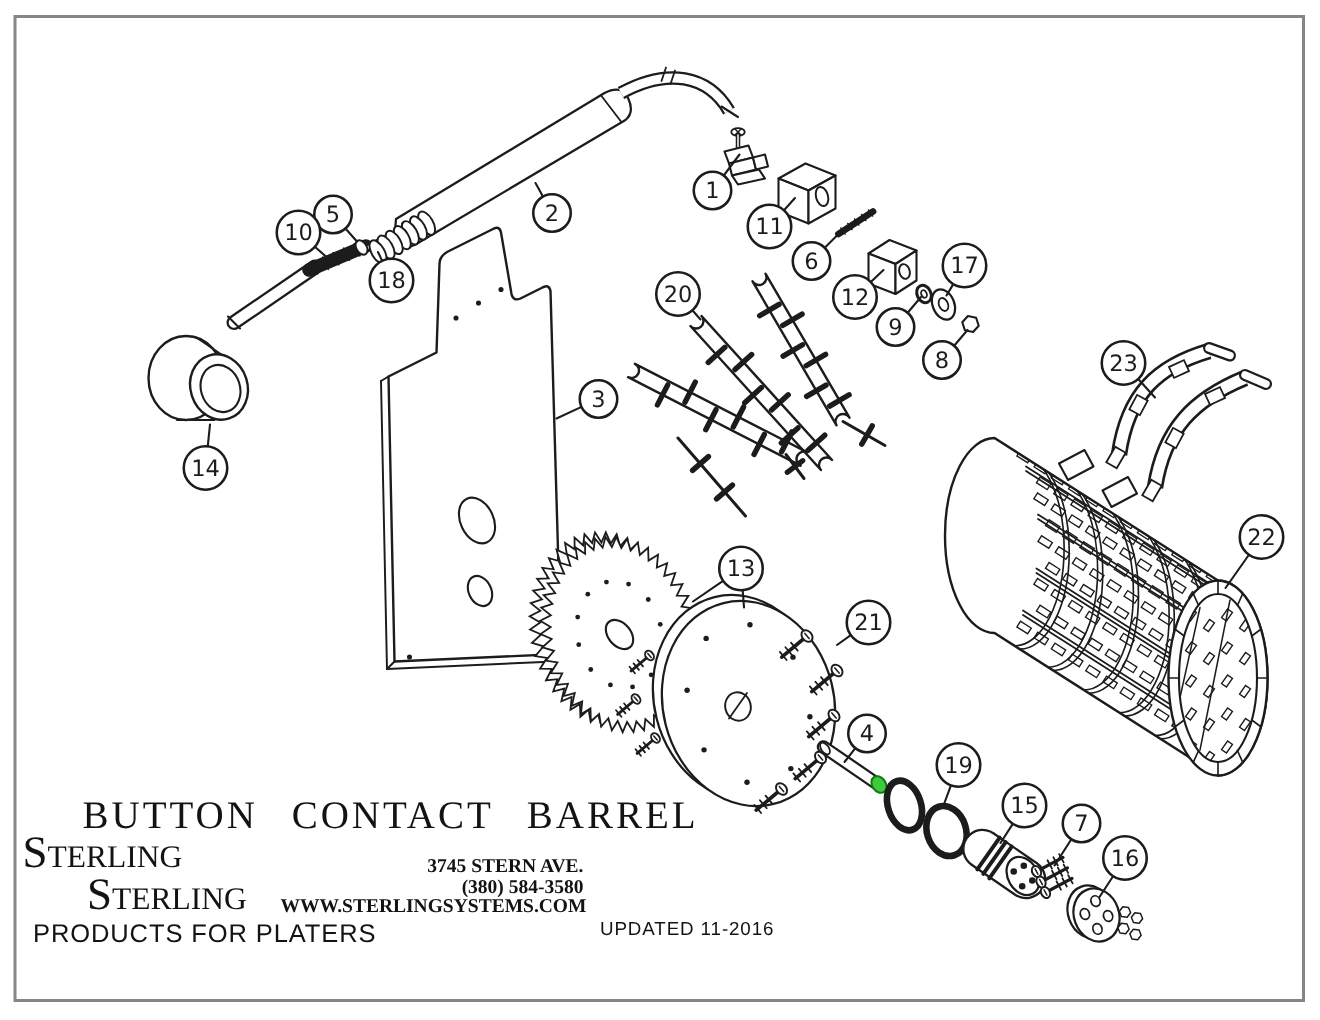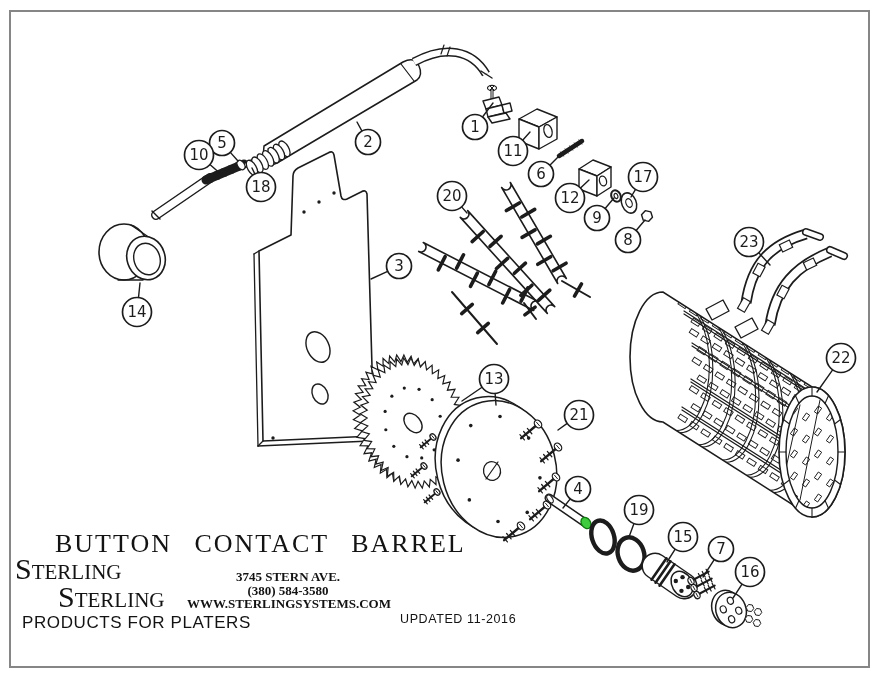--- a/index.html
+++ b/index.html
@@ -7,21 +7,21 @@
        font-family:"Liberation Sans",sans-serif;color:#131313}
   .frame{position:absolute;left:9px;top:10px;width:857px;height:654px;border:2px solid #868686}
   svg{position:absolute;left:0;top:0}
   .title{position:absolute;left:55px;top:529px;font-family:"Liberation Serif",serif;
          font-size:26px;letter-spacing:2px;word-spacing:14px;white-space:nowrap}
   .co1{position:absolute;left:15px;top:555px;font-family:Liberation Serif, serif;
        font-variant:small-caps;font-size:30px;line-height:28px;white-space:nowrap}
   .co2{position:absolute;left:58px;top:583px;font-family:"Liberation Serif",serif;
        font-variant:small-caps;font-size:30px;line-height:28px;white-space:nowrap}
   .tagline{position:absolute;left:22px;top:613px;font-size:17px;letter-spacing:0.6px;white-space:nowrap}
-  .contact{position:absolute;left:187px;top:570px;width:202px;text-align:center;
+  .contact{position:absolute;left:187px;top:570px;width:202px;text-align:right;
            font-family:"Liberation Serif",serif;font-weight:bold;font-size:13px;line-height:13.5px}
   .updated{position:absolute;left:400px;top:612px;font-size:12.5px;letter-spacing:0.6px;white-space:nowrap}
 </style>
 </head>
 <body>
 
 <div class="frame"></div>
 
 <svg id="diagram-svg" width="880" height="680" viewBox="0 0 880 680">
   <defs id="svg-defs">

